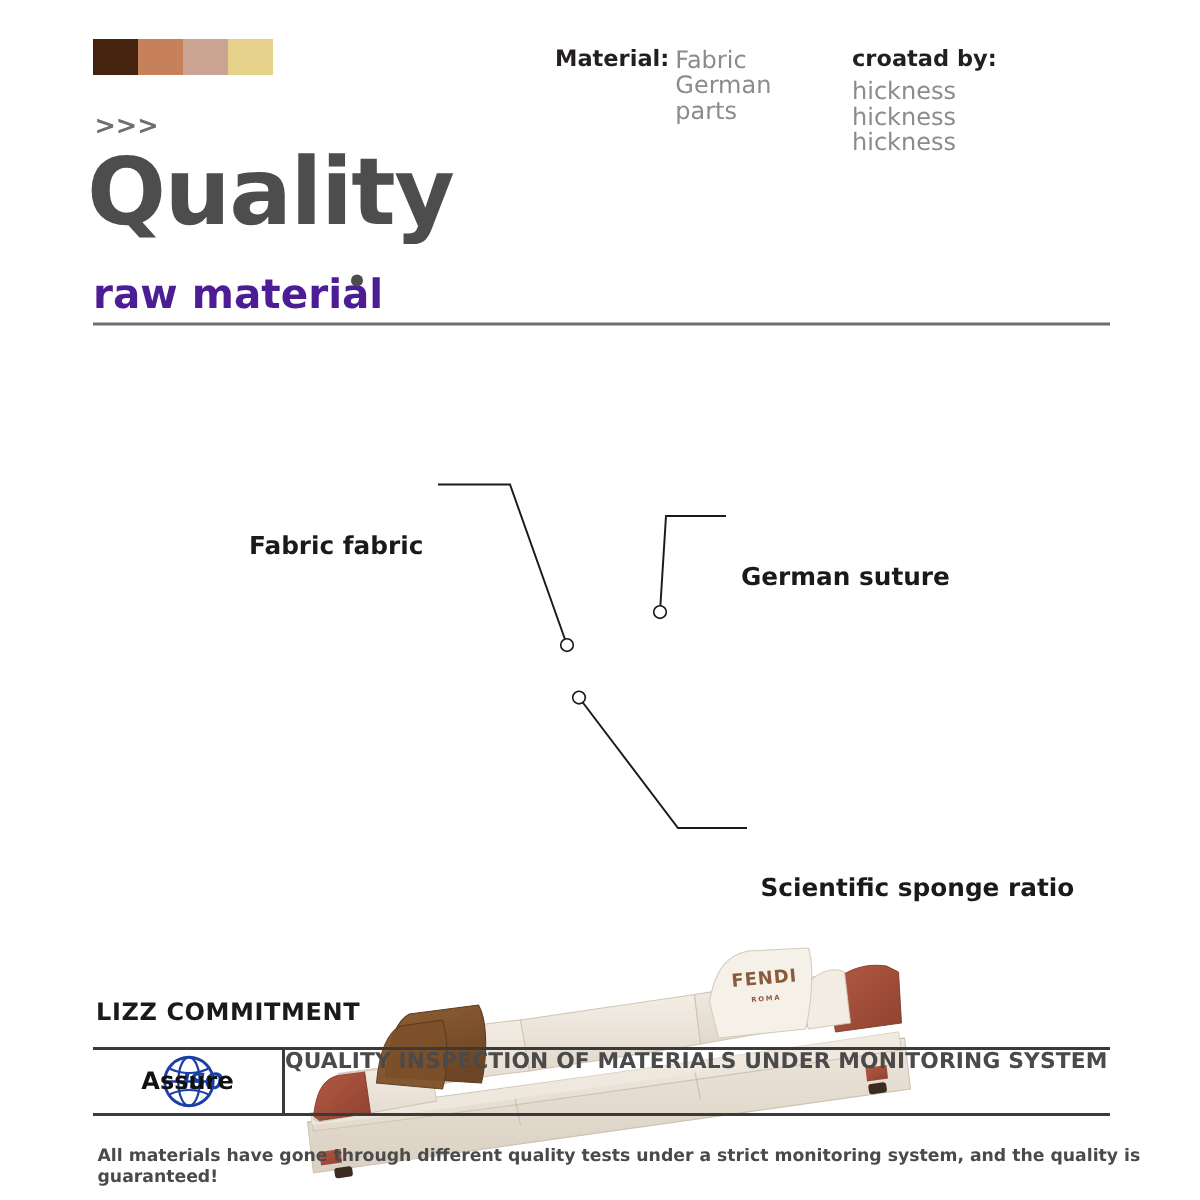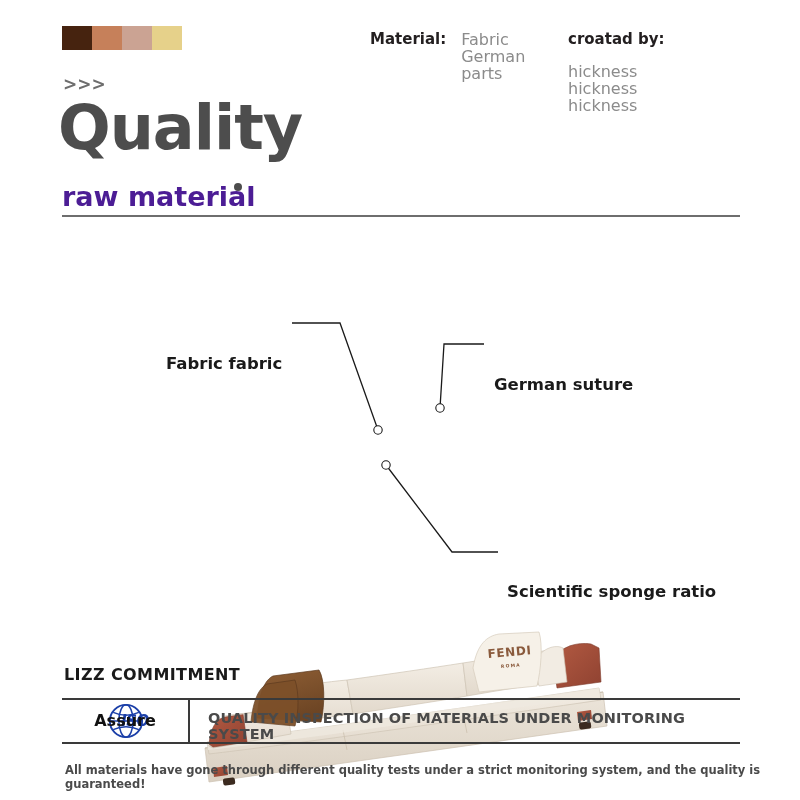--- a/index.html
+++ b/index.html
@@ -29,21 +29,21 @@
     width: 120px;
   }
   .swatch { flex: 1 1 auto; height: 100%; }
 
   
   .spec-block {
     position: absolute;
     top: 31px;
     display: flex;
     align-items: flex-start;
-    gap: 15px;
+    gap: 4px;
   }
   .spec-material { left: 370px; }
   .spec-created  { left: 568px; flex-direction: column; }
 
   .spec-key {
     font-size: 15px;
     font-weight: bold;
     color: #231f20;
     white-space: nowrap;
     line-height: 17px;
@@ -203,22 +203,21 @@
     width: 96px;
     text-align: center;
     font-size: 16px;
     font-weight: bold;
     color: #111111;
     line-height: 18px;
   }
   .commit-text-cell {
     flex: 1;
     display: flex;
-    align-items: flex-end;
-    padding-left: 18px;
+    align-items: flex-start;
   }
   .commit-text {
     font-size: 14.5px;
     font-weight: bold;
     color: #4a4a4a;
     letter-spacing: 0.1px;
   }
   .footnote {
     position: absolute;
     left: 65px;

